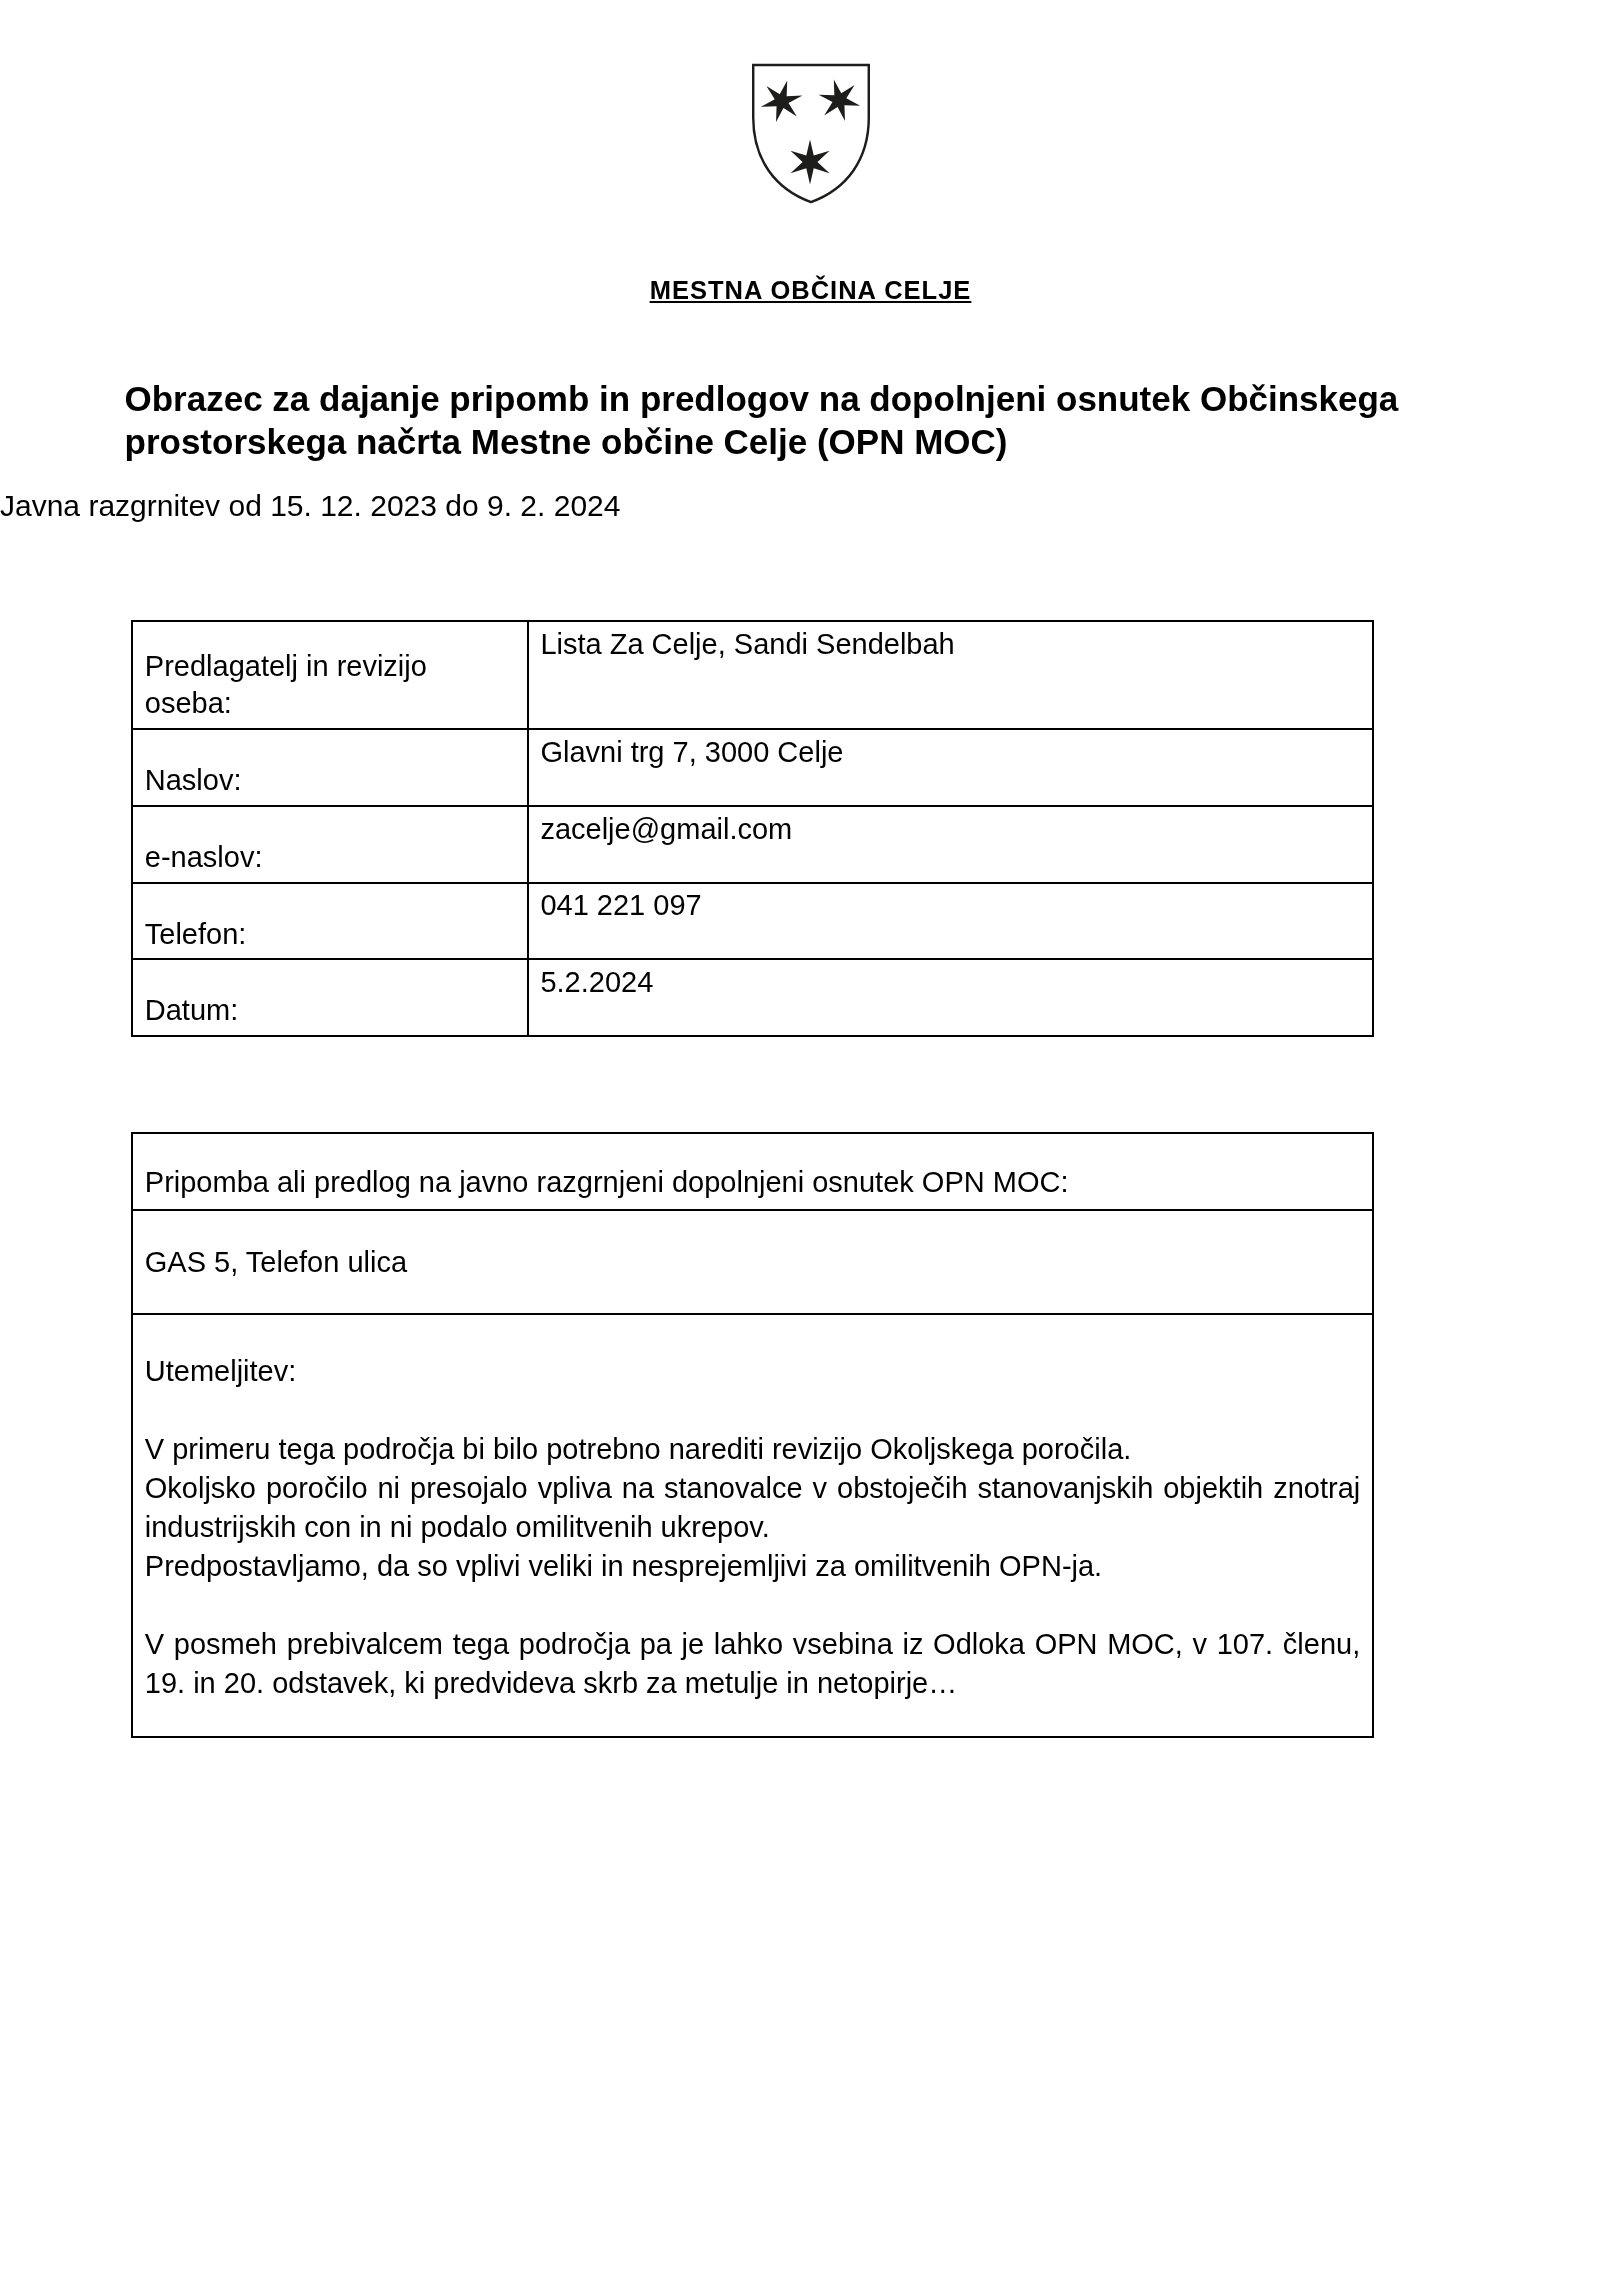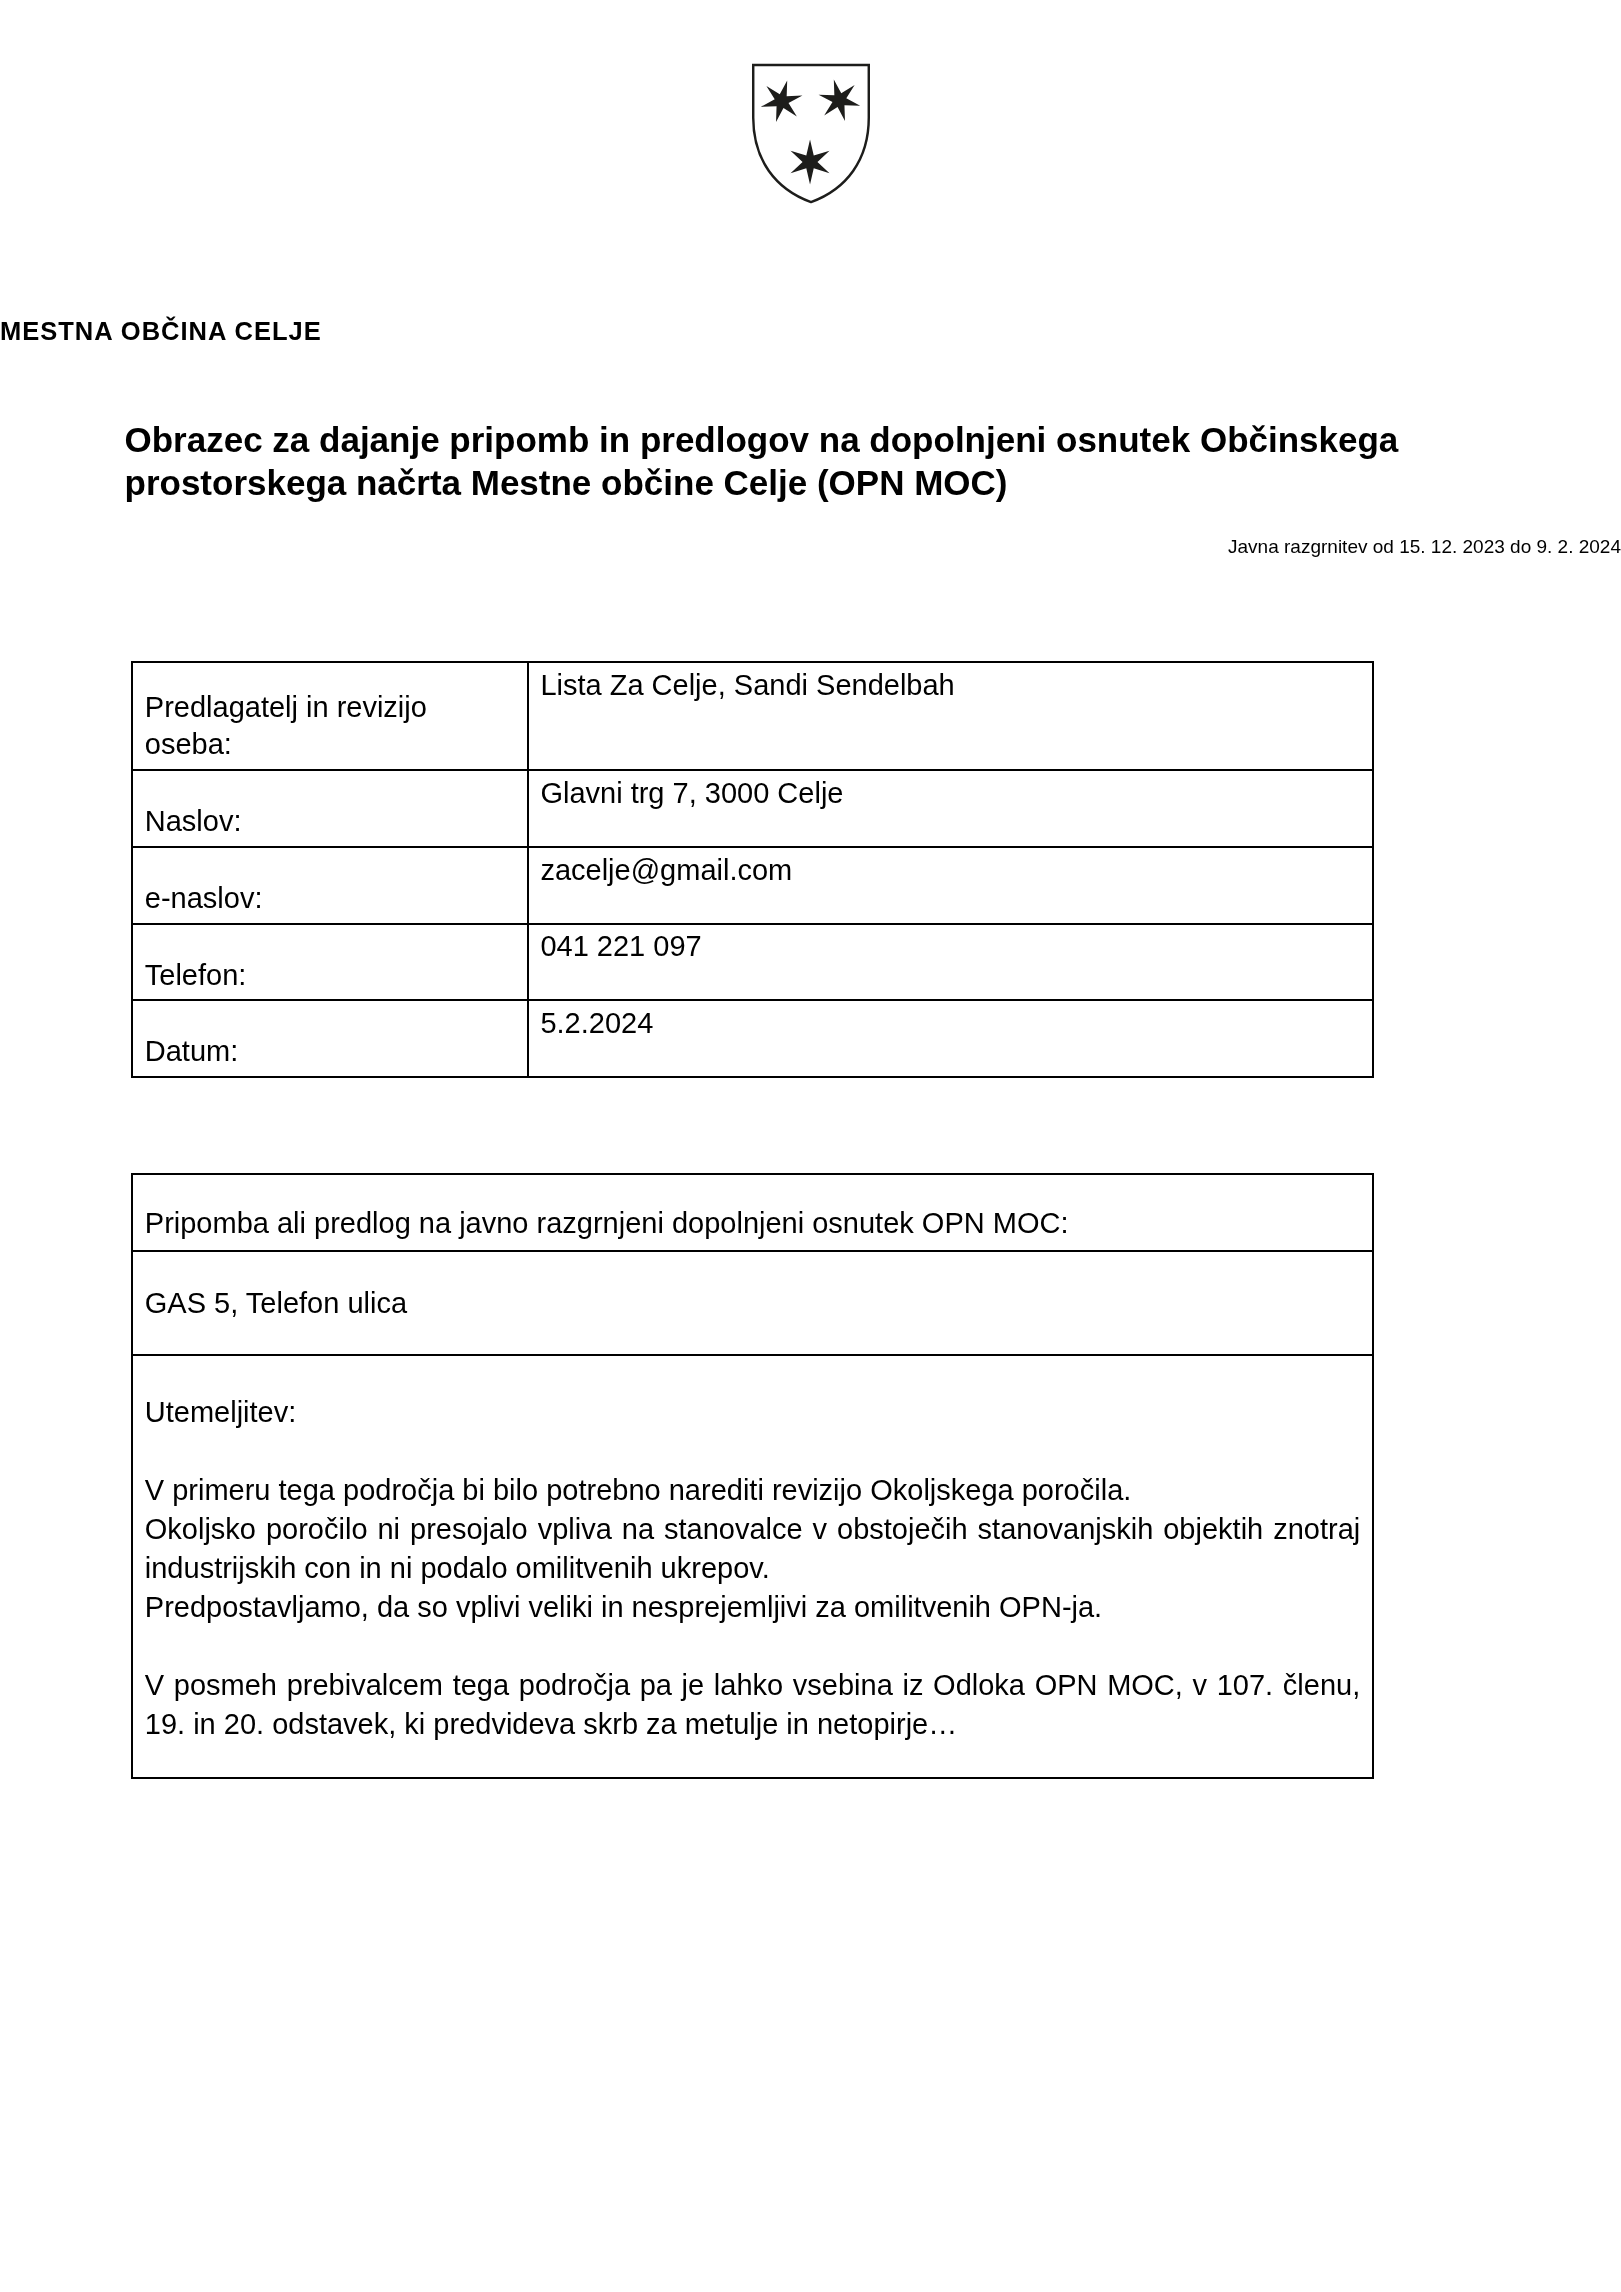--- a/index.html
+++ b/index.html
@@ -11,37 +11,39 @@
     color: #000000;
     font-family: "Liberation Sans", sans-serif;
     overflow: hidden;
   }
   .coa-wrap {
     padding-top: 63px;
     width: 120px;
     margin: 0 auto;
   }
   .org-name {
-    margin-top: 109px;
+    margin-top: 68px;
+    text-align: center;
     font-size: 25.5px;
     font-weight: bold;
     line-height: 27.4px;
     letter-spacing: 1px;
+    text-decoration: underline;
   }
   .form-title {
     margin: 73px auto 0;
     max-width: 1372px;
     font-size: 35px;
     font-weight: bold;
     line-height: 43px;
   }
   .subtitle {
     margin-top: 25.5px;
-    text-align: right;
-    font-size: 19px;
+    text-align: left;
+    font-size: 30px;
     line-height: 33px;
   }
   table.doc-table {
     border-collapse: collapse;
     table-layout: fixed;
     margin-left: 131px;
     width: 1243px;
     border: 2.9px solid #000000;
   }
   table.doc-table td {

